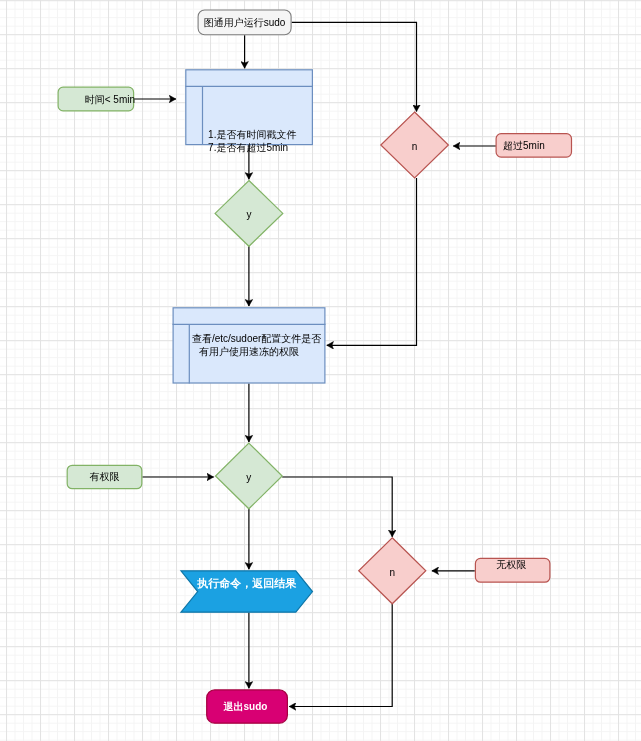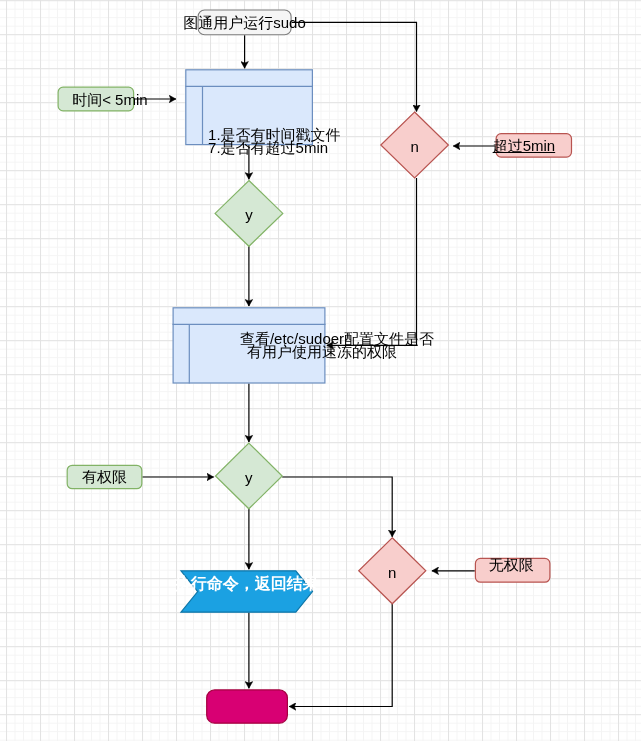--- a/index.html
+++ b/index.html
@@ -13,21 +13,21 @@
       linear-gradient(to right, #e2e2e2 1px, transparent 1px),
       linear-gradient(to bottom, #e2e2e2 1px, transparent 1px),
       linear-gradient(to right, #f4f4f4 1px, transparent 1px),
       linear-gradient(to bottom, #f4f4f4 1px, transparent 1px);
     background-size:34px 34px, 34px 34px, 8.5px 8.5px, 8.5px 8.5px;
     background-position:6.05px 0.2px, 6.05px 0.2px, 6.05px 0.2px, 6.05px 0.2px;
   }
   svg.layer{position:absolute;left:0;top:0;width:641px;height:741px;}
   .lbl{position:absolute;box-sizing:border-box;display:flex;
        align-items:center;justify-content:center;text-align:center;
-       font-size:15px;color:#000000;line-height:13px;white-space:pre;}
+       font-size:10px;color:#000000;line-height:13px;white-space:pre;}
   .lbl.multi{flex-direction:column;align-items:flex-start;}
   .white{color:#ffffff;}
 </style>
 </head>
 <body>
 
 <div id="canvas">
 
   <svg class="layer" viewBox="0 0 641 741" xmlns="http://www.w3.org/2000/svg">
     <defs>
@@ -94,31 +94,32 @@
     <span>1.是否有时间戳文件</span>
     <span>7.是否有超过5min</span>
   </div>
 
   <div class="lbl" style="left:57.5px;top:86.6px;width:76.7px;height:24.9px;padding-left:28px;">时间&lt; 5min</div>
 
   <div class="lbl" style="left:215.1px;top:182px;width:67.7px;height:65.8px;">y</div>
 
   <div class="lbl" style="left:380.8px;top:113.5px;width:67.6px;height:66px;">n</div>
 
-  <div class="lbl" style="left:495.9px;top:133.1px;width:56px;height:24.3px;text-decoration:underline;">超过5min</div>
+  <div class="lbl" style="left:495.9px;top:133.1px;width:56px;height:24.3px;">超过5min</div>
 
-  <div class="lbl multi" style="left:191.9px;top:332px;width:150px;height:26px;justify-content:space-between;margin-left:48px;">
+  <div class="lbl multi" style="left:191.9px;top:332px;width:150px;height:26px;justify-content:space-between;">
     <span>查看/etc/sudoer配置文件是否</span>
     <span style="margin-left:7.1px;">有用户使用速冻的权限</span>
   </div>
 
   <div class="lbl" style="left:215.5px;top:444.6px;width:66.7px;height:65.7px;">y</div>
 
   <div class="lbl" style="left:66.6px;top:464.7px;width:75.8px;height:24.6px;border-radius:8px;">有权限</div>
 
   <div class="lbl" style="left:358.7px;top:539.3px;width:67.1px;height:66px;">n</div>
 
   <div class="lbl" style="left:473.5px;top:557.8px;width:75.7px;height:14px;border-radius:9px;">无权限</div>
 
-  <div class="lbl white" style="left:195.9px;top:570.2px;width:101.5px;height:27px;font-size:16px;font-weight:bold;">执行命令，返回结果</div>
+  <div class="lbl white" style="left:195.9px;top:570.2px;width:101.5px;height:27px;font-size:11px;font-weight:bold;">执行命令，返回结果</div>
 
+  <div class="lbl white" style="left:204.5px;top:689.3px;width:81.9px;height:34.5px;font-size:10px;font-weight:bold;">退出sudo</div>
 
 </div>
 
 </body></html>

